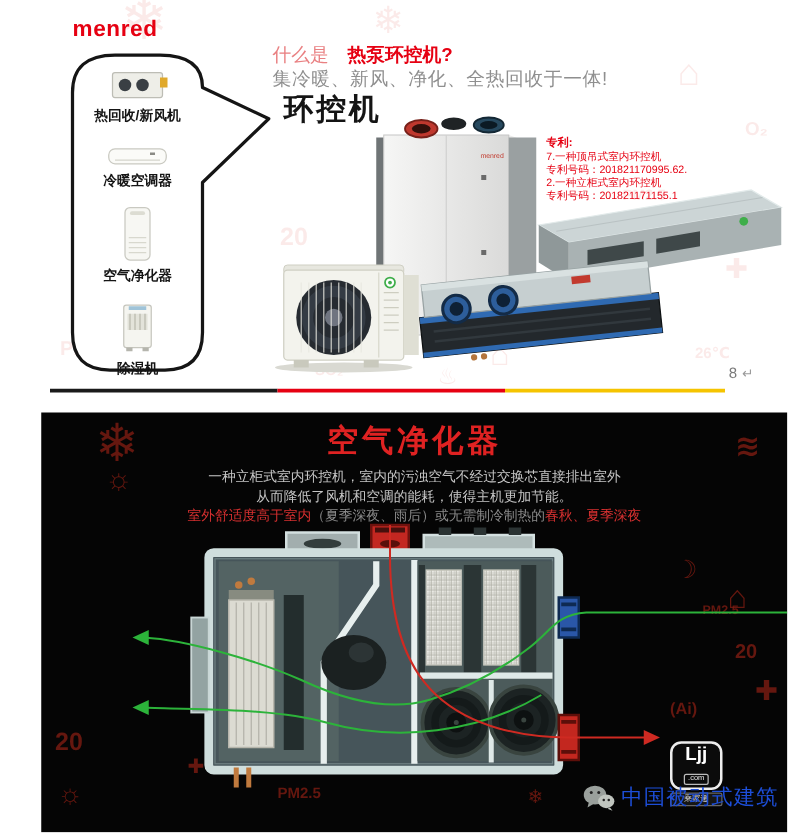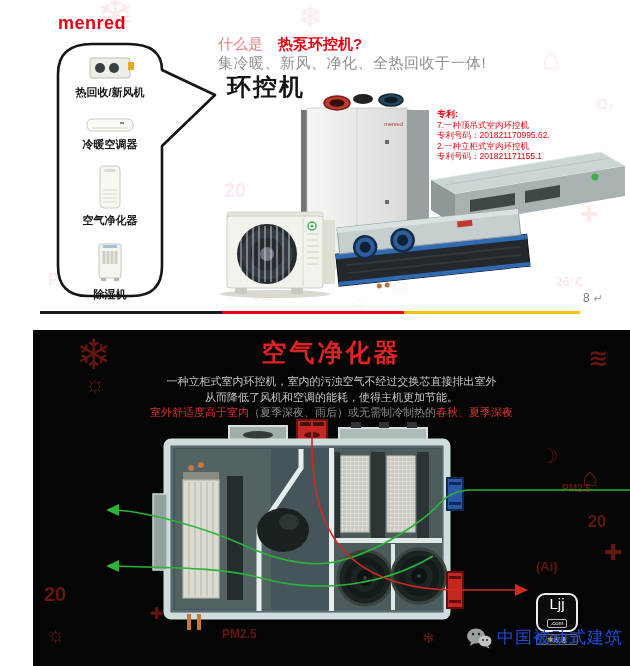--- a/index.html
+++ b/index.html
@@ -42,21 +42,21 @@
                font-size:25px;font-weight:800;color:#df2222;letter-spacing:3px;}
   .panel-line{position:absolute;left:0;right:0;text-align:center;font-size:11px;color:#c6c6c6;white-space:nowrap;}
   #pl1{top:44px;} #pl2{top:60px;font-family:Liberation Serif, serif;} #pl3{top:75px;}
   #pl3 .rd{color:#d83030;margin-top:24px;} #pl3 .dim{color:#8a8a8a;}
 
   #diagram-svg{left:103px;top:418px;z-index:3;}
 
   
   .wm-badge{left:536px;top:593px;width:42px;z-index:4;text-align:center;}
   .badge-box{background:#0b0b0b;border:2px solid #ededed;border-radius:9px;padding:2px 2px 1px;}
-  .badge-ljj{font-size:15px;font-weight:400;color:#fff;line-height:14px;}
+  .badge-ljj{font-size:15px;font-weight:700;color:#fff;line-height:14px;}
   .badge-com{display:inline-block;font-size:6px;color:#eee;border:1px solid #bbb;border-radius:2px;
              padding:0 2px;margin-top:1px;line-height:7px;}
   .badge-banner{margin-top:2px;background:#161616;border:1px solid #666;border-radius:2px;
                 font-size:6.5px;color:#ddd;line-height:9px;}
   .wm-row{left:466px;top:626px;z-index:4;display:flex;align-items:center;gap:5px;}
   .wm-name{font-size:17px;font-weight:400;color:#1d4ed8;letter-spacing:1px;white-space:nowrap;}
 </style>
 </head>
 <body>
 

